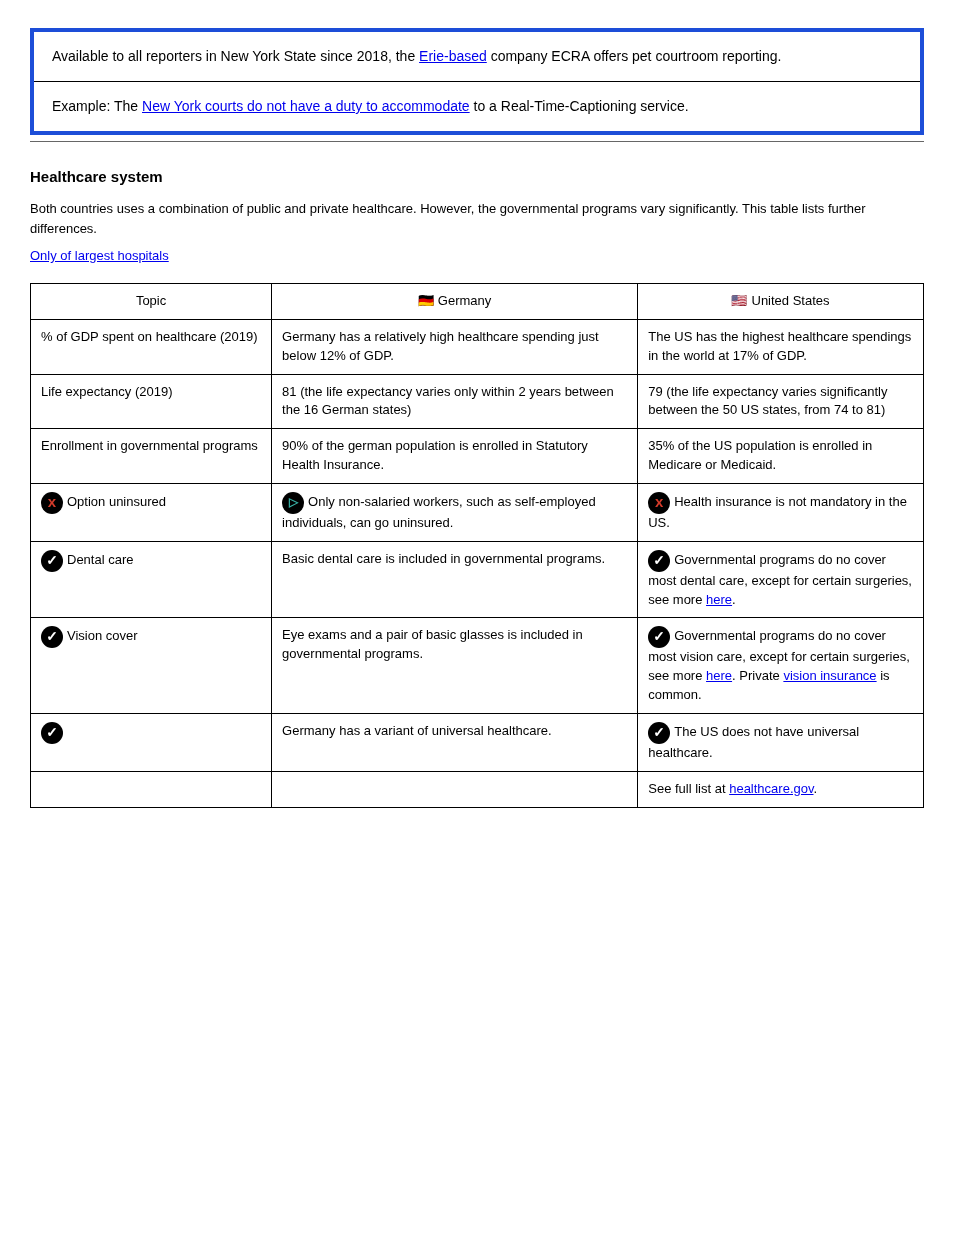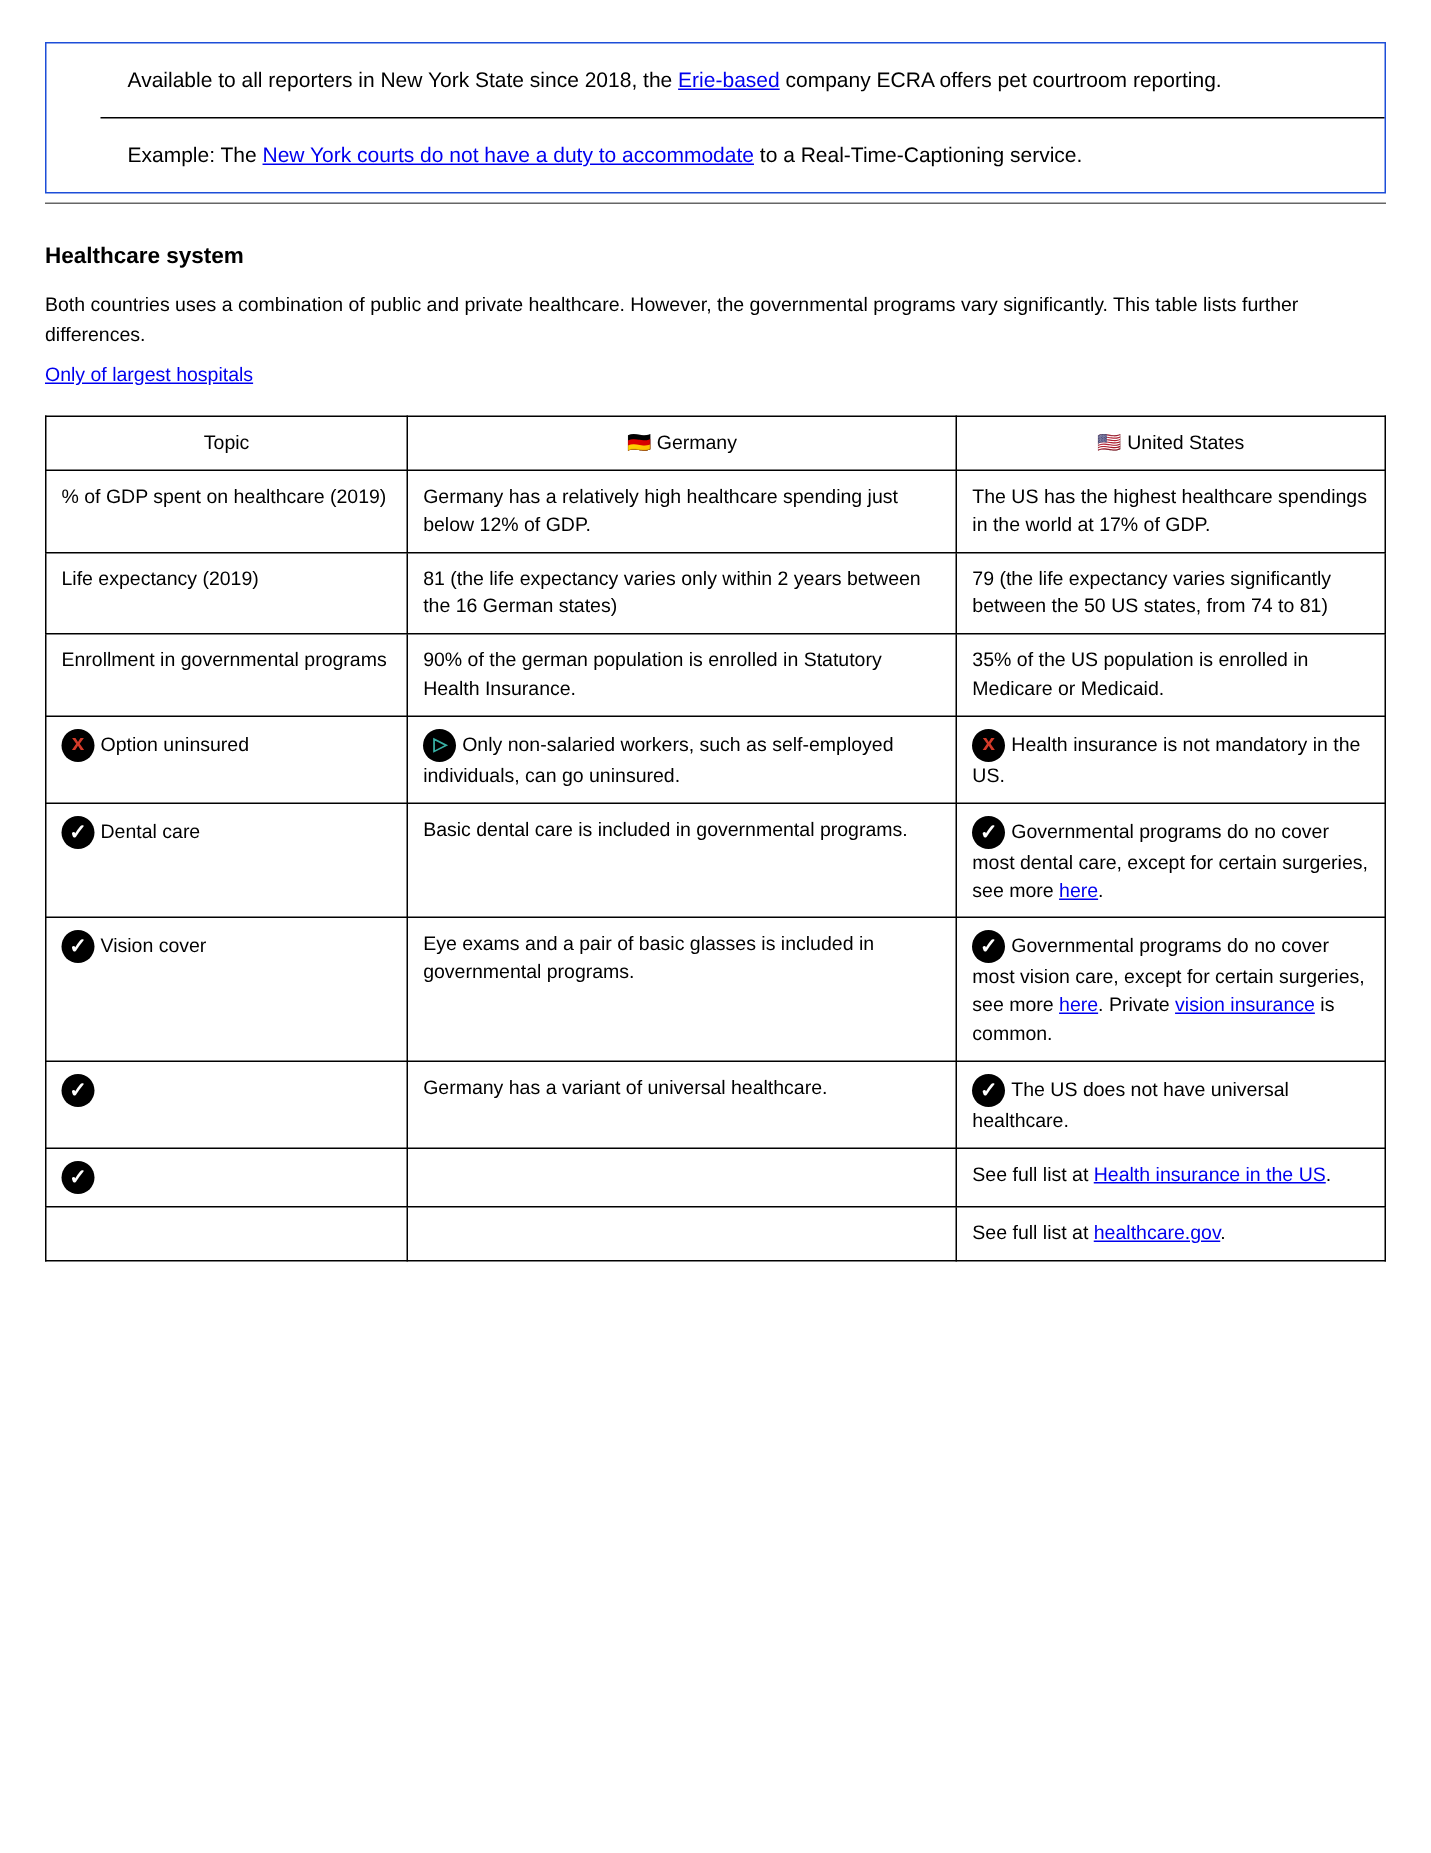--- a/index.html
+++ b/index.html
@@ -7,25 +7,24 @@
     font-size: 13px;
     color: #000;
     margin: 0;
     padding: 28px 30px;
     background: #fff;
   }
   a { color: #0000ee; text-decoration: underline; }
 
   
   .topbox {
-    border: 1px solid #1d4ed8;
+    border: 4px solid #1d4ed8;
     width: 100%;
     box-sizing: border-box;
     margin-bottom: 6px;
-    padding-left: 36px;
   }
   .topbox .row {
     padding: 14px 18px 14px 18px;
     border-top: 1px solid #000;
   }
   .topbox .row:first-child { border-top: none; }
   .topbox .snippet { font-size: 14px; line-height: 1.5; }
 
   hr.sep {
     border: none;
@@ -184,23 +183,18 @@
         <td><span class="icon yes"></span><span>Vision cover</span></td>
         <td><span>Eye exams and a pair of basic glasses is included in governmental programs.</span></td>
         <td><span class="icon yes"></span><span>Governmental programs do no cover most vision care, except for certain surgeries, see more </span><a href="#">here</a><span>. Private </span><a href="#">vision insurance</a><span> is common.</span></td>
       </tr>
       <tr>
         <td><span class="icon yes"></span><span></span></td>
         <td><span>Germany has a variant of universal healthcare.</span></td>
         <td><span class="icon yes"></span><span>The US does not have universal healthcare.</span></td>
       </tr>
       <tr>
-        <td><span class="icon yes"></span><span></span></td>
-        <td><span></span></td>
-        <td><span>See full list at </span><a href="#">Health insurance in the US</a><span>.</span></td>
-      </tr>
-      <tr>
         <td><span></span></td>
         <td><span></span></td>
         <td><span>See full list at </span><a href="#">healthcare.gov</a><span>.</span></td>
       </tr>
     </tbody>
 </table>
 
 </body></html>

